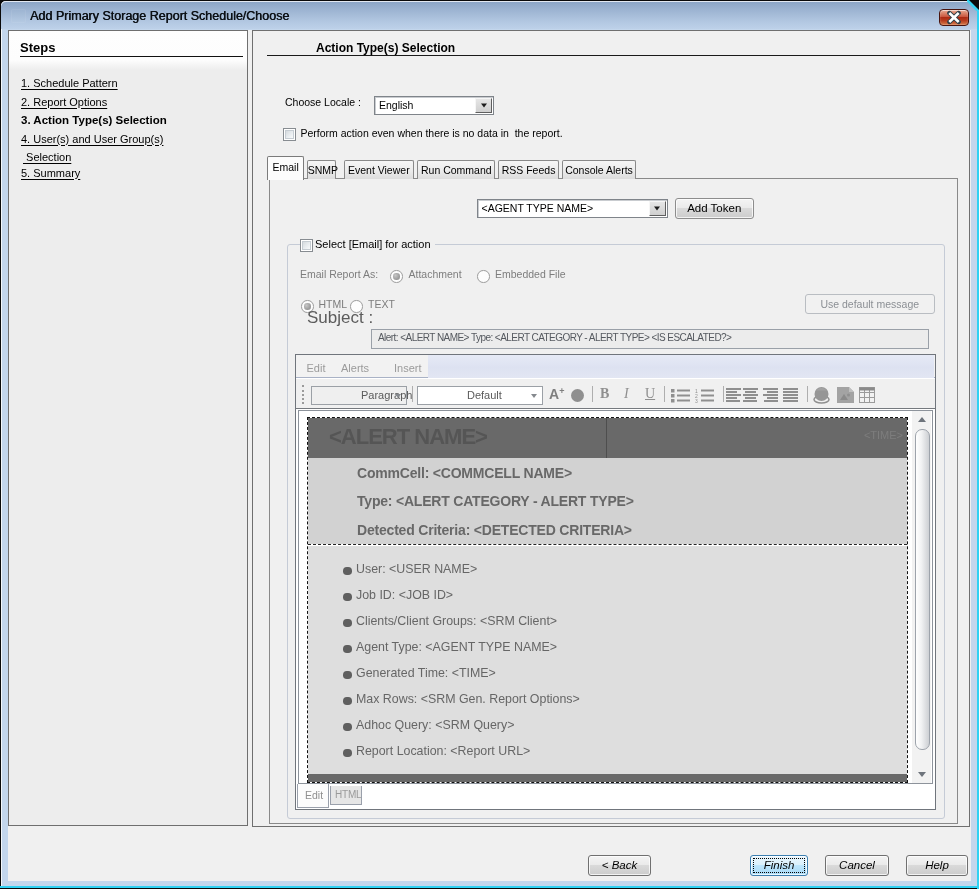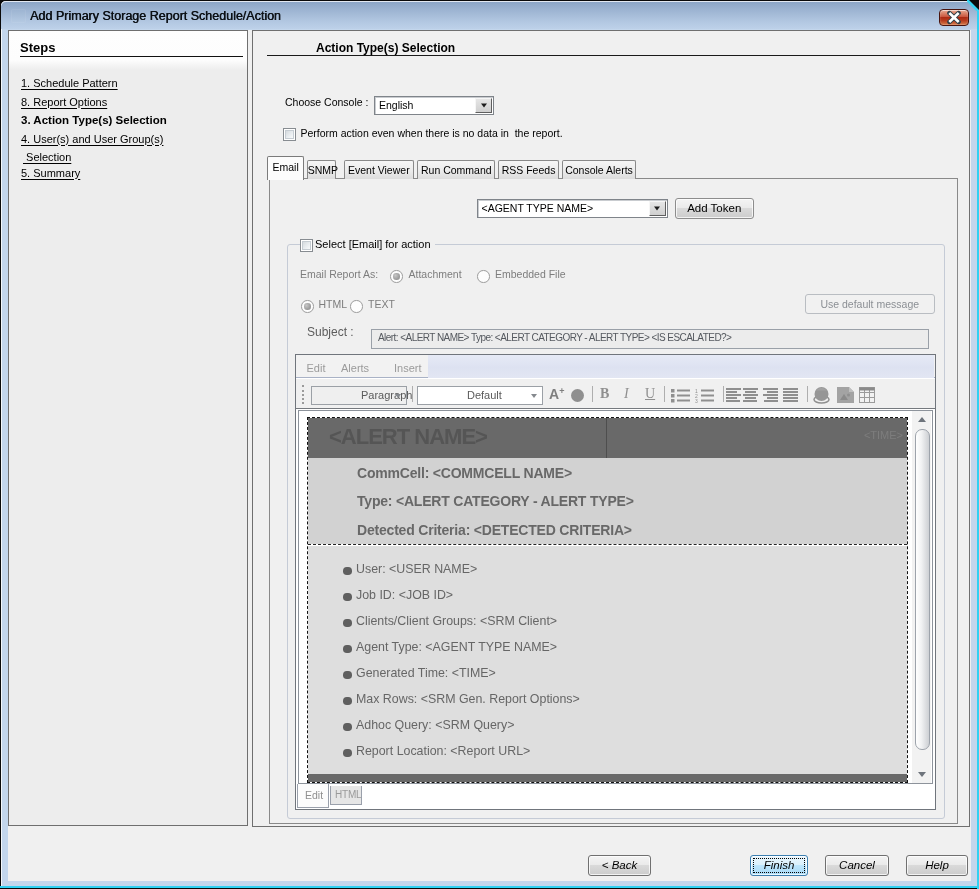--- a/index.html
+++ b/index.html
@@ -98,21 +98,21 @@
 #lbl-emailas { left:300px; top:268px; font-size:10.5px; }
 .radio { position:absolute; width:12.5px; height:12.5px; border-radius:50%; border:1px solid #9d9d9d; background:#fdfdfd; }
 .radio.sel::after { content:""; position:absolute; left:2.2px; top:2.2px; width:6.5px; height:6.5px; border-radius:50%; background:radial-gradient(circle at 35% 35%, #c7c7c7 0%, #9d9d9d 60%, #8f8f8f 100%); }
 #lbl-att { left:408.5px; top:268px; font-size:10.5px; }
 #lbl-emb { left:495px; top:268px; font-size:10.5px; }
 #lbl-html { left:318.5px; top:297.5px; font-size:10.5px; }
 #lbl-text { left:368px; top:297.5px; font-size:10.5px; }
 #btn-usedef { left:805px; top:294px; width:129.5px; height:20px; border:1px solid #b9bdc2; border-radius:3px; background:#f1f1f1; font-size:10.5px; color:#8b8f94; text-align:center; }
 #btn-usedef span { position:absolute; left:0; right:0; top:50%; transform:translateY(-50%); }
 
-#lbl-subject { left:307px; top:325px; font-size:12px; color:#5c5c5c; }
+#lbl-subject { left:307px; top:308px; font-size:17px; color:#5c5c5c; }
 #subjfield { left:371px; top:328.5px; width:557.5px; height:20px; background:#ececec; border:1px solid #9aa0a8; }
 #subjfield span { position:absolute; left:6px; top:2px; font-size:10px; letter-spacing:-0.55px; color:#55595f; }
 
 
 #editor { left:295px; top:353.5px; width:640.5px; height:456.5px; border:1px solid #70757c; background:#fff; }
 #menubar { left:296px; top:354.5px; width:638.5px; height:23px;
   background:#f2f2f2;
   border-bottom:1px solid #a9b2c6; }
 #menufill { left:428px; top:355px; width:506px; height:22.5px;
   background:linear-gradient(180deg,#e6eaf6 0%,#dde2f1 55%,#e2e6f3 100%); }
@@ -167,50 +167,50 @@
 </style>
 </head>
 <body>
 <div id="base" class="abs"></div>
 <div id="cyanR" class="abs"></div>
 <div id="cyanB" class="abs"></div>
 <div id="glass" class="abs"></div>
 <div id="titlebar" class="abs"></div>
 <div class="abs" style="left:967px;top:0;width:12px;height:11px;background:linear-gradient(225deg,#0a0a0a 40%,#35d3f2 47%,#35d3f2 55%,rgba(0,0,0,0) 63%);"></div>
 <div id="appicon" class="abs"></div>
-<div id="titletext" class="abs">Add Primary Storage Report Schedule/Action</div>
+<div id="titletext" class="abs">Add Primary Storage Report Schedule/Choose</div>
 <div id="closebtn" class="abs">
 <svg width="28" height="15" style="position:absolute;left:0;top:0" viewBox="0 0 28 15">
 <g stroke="#2f4049" stroke-width="4.6" stroke-linecap="round">
         <path d="M9.5 3.2 L18.5 11.8"></path>
         <path d="M18.5 3.2 L9.5 11.8"></path>
       </g>
 <g stroke="#ffffff" stroke-width="2.6" stroke-linecap="butt">
         <path d="M9.3 3 L18.7 12"></path>
         <path d="M18.7 3 L9.3 12"></path>
       </g>
 </svg>
 </div>
 <div id="client" class="abs"></div>
 
 <div id="lpanel" class="abs"></div>
 <div id="steps-h" class="abs">Steps</div>
 <div id="steps-hr" class="abs"></div>
 <div class="abs stepitem" style="top:76.5px">1. Schedule Pattern</div>
-<div class="abs stepitem" style="top:95.5px">8. Report Options</div>
+<div class="abs stepitem" style="top:95.5px">2. Report Options</div>
 <div class="abs stepbold" style="top:113.5px">3. Action Type(s) Selection</div>
 <div class="abs stepitem" style="top:132.5px">4. User(s) and User Group(s)</div>
 <div class="abs stepitem" style="top:150.5px;left:23px">&nbsp;Selection</div>
 <div class="abs stepitem" style="top:166.5px">5. Summary</div>
 
 <div id="rpanel" class="abs"></div>
 <div id="rp-h" class="abs">Action Type(s) Selection</div>
 <div id="rp-hr" class="abs"></div>
 
-<div id="lbl-locale" class="abs">Choose Console :</div>
+<div id="lbl-locale" class="abs">Choose Locale :</div>
 <div id="combo-locale" class="abs combo">
     <span class="ctext">English</span>
     <span class="cbtn">
       <span class="carrow"></span>
     </span>
   </div>
 
 <div id="cb1" class="abs chk"></div>
 <div id="lbl-cb1" class="abs">Perform action even when there is no data in&nbsp;&nbsp;the report.</div>
 

